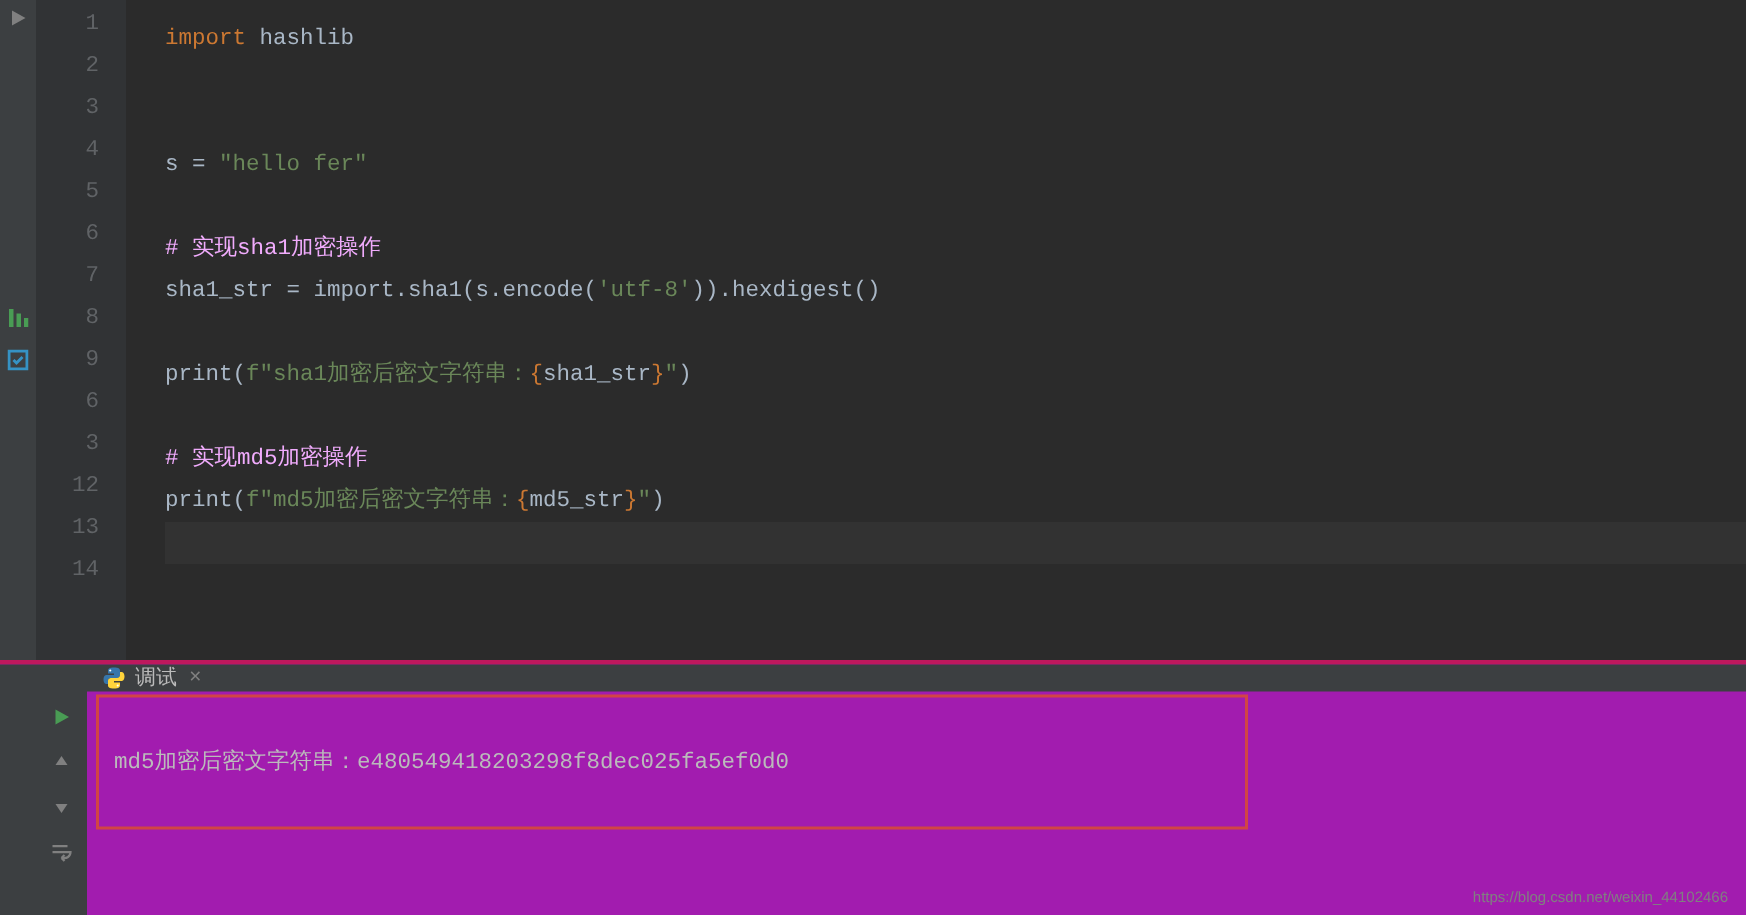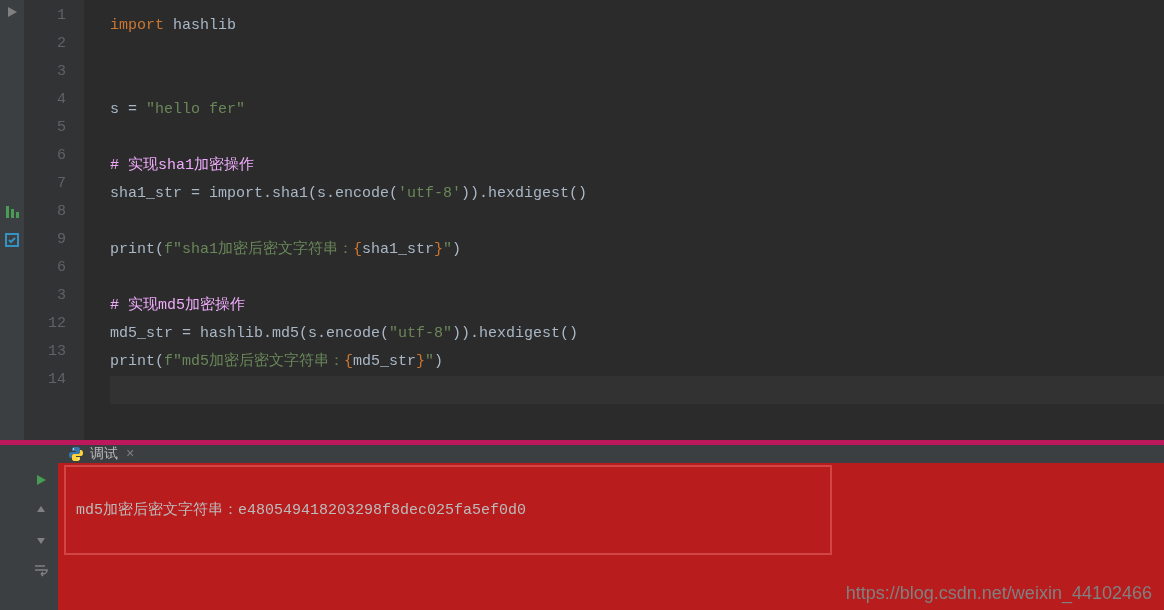--- a/index.html
+++ b/index.html
@@ -58,22 +58,22 @@
     white-space: pre;
   }
   .kw { color: #cc7832; }
   .str { color: #6a8759; }
   .cmt { color: #f0abfc; }
   .fst { color: #6a8759; }
   .ident { color: #a9b7c6; }
   .current-line { background: #323232; }
   .bottom-panel {
     height: 170px;
-    background: #b91c1c;
-    border-top: 5px solid #be185d;
+    background: #a21caf;
+    border-top: 3px solid #be185d;
     display: flex;
   }
   .bottom-left {
     width: 24px;
     background: #3c3f41;
   }
   .bottom-body {
     flex: 1;
     display: flex;
     flex-direction: column;
@@ -129,21 +129,21 @@
   .red-box {
     position: absolute;
     border: 2px solid #d14545;
     pointer-events: none;
   }
   .watermark {
     position: absolute;
     right: 12px;
     bottom: 6px;
     color: #808080;
-    font-size: 18px;
+    font-size: 10px;
     font-family: Arial, sans-serif;
   }
 </style>
 </head>
 <body>
 
 <div class="main-area">
   <div class="left-gutter">
     <div class="tool-icon">
       <svg width="12" height="12" viewBox="0 0 12 12">
@@ -188,21 +188,20 @@
     <div class="code-line"></div>
     <div class="code-line"></div>
     <div class="code-line"><span class="ident">s = </span><span class="str">"hello fer"</span></div>
     <div class="code-line"></div>
     <div class="code-line"><span class="cmt"># 实现sha1加密操作</span></div>
     <div class="code-line"><span class="ident">sha1_str = import.sha1(s.encode(</span><span class="str">'utf-8'</span><span class="ident">)).hexdigest()</span></div>
     <div class="code-line"></div>
     <div class="code-line"><span class="ident">print(</span><span class="fst">f"sha1加密后密文字符串：</span><span class="kw">{</span><span class="ident">sha1_str</span><span class="kw">}</span><span class="fst">"</span><span class="ident">)</span></div>
     <div class="code-line"></div>
     <div class="code-line"><span class="cmt"># 实现md5加密操作</span></div>
-    <div class="code-line"><span class="ident">md5_str = hashlib.md5(s.encode(</span><span class="str">"utf-8"</span><span class="ident">)).hexdigest()</span></div>
     <div class="code-line"><span class="ident">print(</span><span class="fst">f"md5加密后密文字符串：</span><span class="kw">{</span><span class="ident">md5_str</span><span class="kw">}</span><span class="fst">"</span><span class="ident">)</span></div>
     <div class="code-line current-line"></div>
   </div>
 </div>
 
 <div class="bottom-panel">
   <div class="bottom-left"></div>
   <div class="bottom-body">
     <div class="tab-bar">
       <div style="width:24px;"></div>

